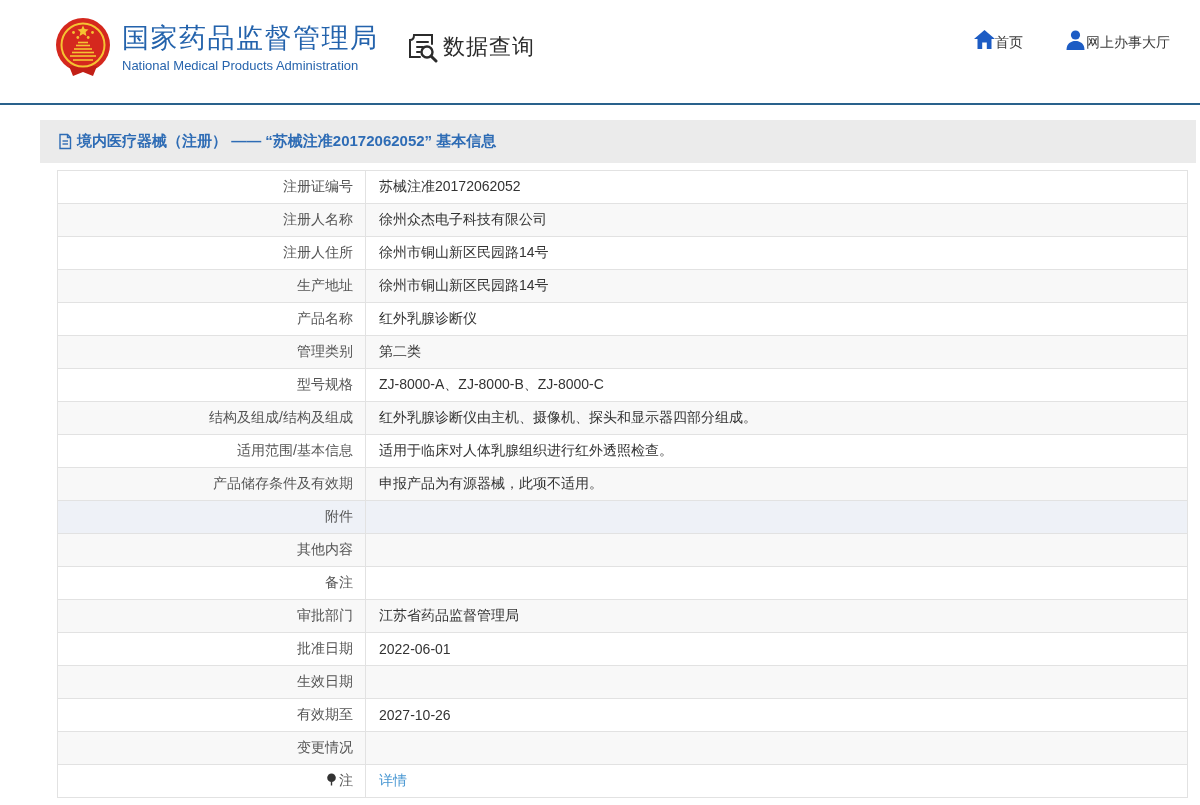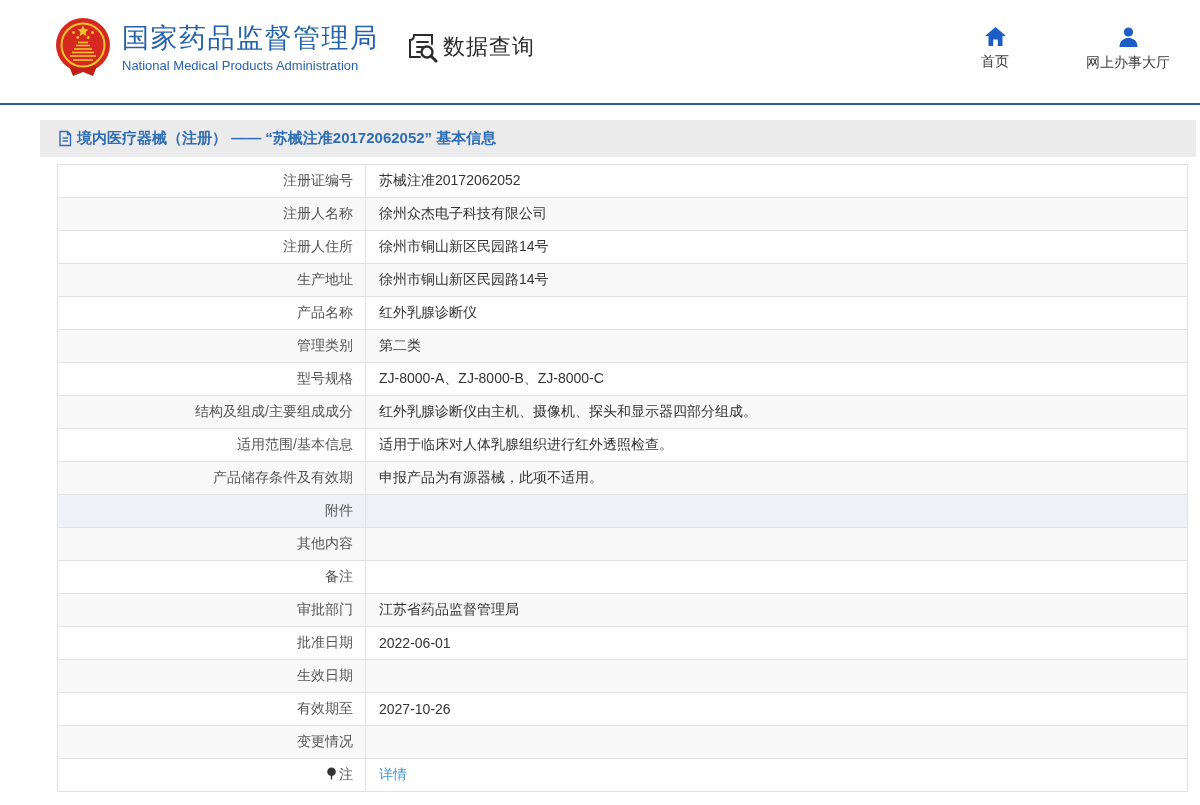--- a/index.html
+++ b/index.html
@@ -29,30 +29,30 @@
   .data-query {
     position: absolute; left: 406px; top: 31px; display: flex; align-items: center;
     cursor: pointer;
   }
   .data-query svg { display: block; margin-right: 5px; }
   .data-query-label { font-size: 22px; color: #2b2b2b; letter-spacing: 1px; }
 
   .header-nav {
     position: absolute; top: 27px; right: 30px; display: flex; gap: 42px;
   }
-  .nav-item { display: flex; flex-direction: column; align-items: center; cursor: pointer; margin-left: 35px; }
+  .nav-item { display: flex; flex-direction: row; align-items: center; cursor: pointer; }
   .nav-item svg { display: block; }
   .nav-label { margin-top: 7px; font-size: 14px; color: #3a3a3a; white-space: nowrap; }
 
   .blue-divider { width: 1200px; height: 2px; background: #29618c; }
 
   
   .content { position: absolute; left: 40px; top: 120px; width: 1156px; }
   .breadcrumb-bar {
-    height: 37px; background: #ebebeb; display: flex; align-items: center;
+    height: 43px; background: #ebebeb; display: flex; align-items: center;
     padding-left: 17px;
   }
   .breadcrumb-bar .doc-icon { margin-right: 4px; display: block; }
   .breadcrumb-text { font-size: 15px; font-weight: bold; color: #2e6cb5; }
 
   .table-wrap { margin: 7px 8px 0 17px; }
   table.info {
     width: 100%; border-collapse: collapse; table-layout: fixed;
     background: #fff;
   }
@@ -176,21 +176,21 @@
           </tr>
           <tr>
             <th>管理类别</th>
             <td>第二类</td>
           </tr>
           <tr>
             <th>型号规格</th>
             <td>ZJ-8000-A、ZJ-8000-B、ZJ-8000-C</td>
           </tr>
           <tr>
-            <th>结构及组成/主要组成成分</th>
+            <th>结构及组成/结构及组成</th>
             <td>红外乳腺诊断仪由主机、摄像机、探头和显示器四部分组成。</td>
           </tr>
           <tr>
             <th>适用范围/基本信息</th>
             <td>适用于临床对人体乳腺组织进行红外透照检查。</td>
           </tr>
           <tr>
             <th>产品储存条件及有效期</th>
             <td>申报产品为有源器械，此项不适用。</td>
           </tr>

